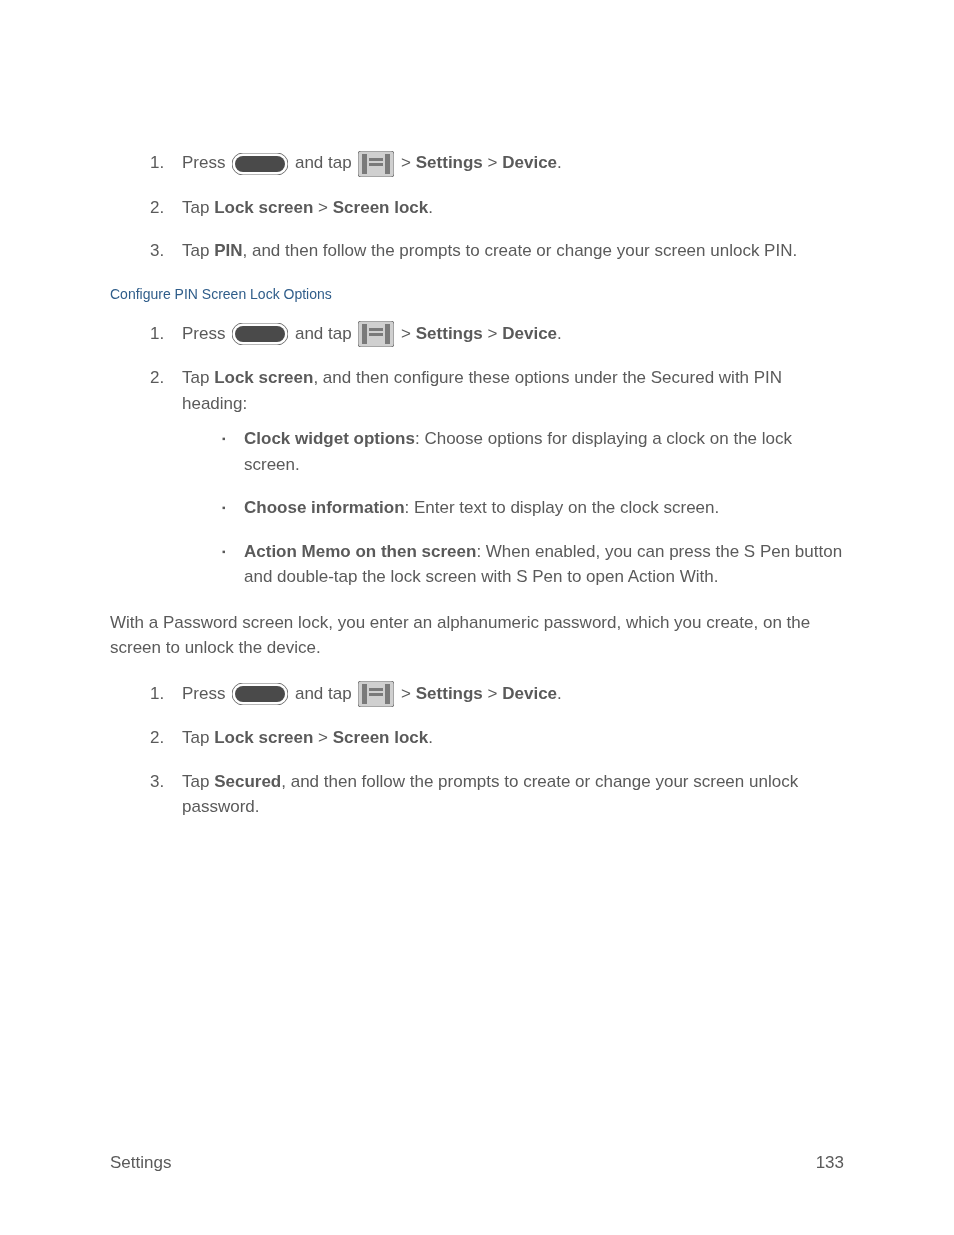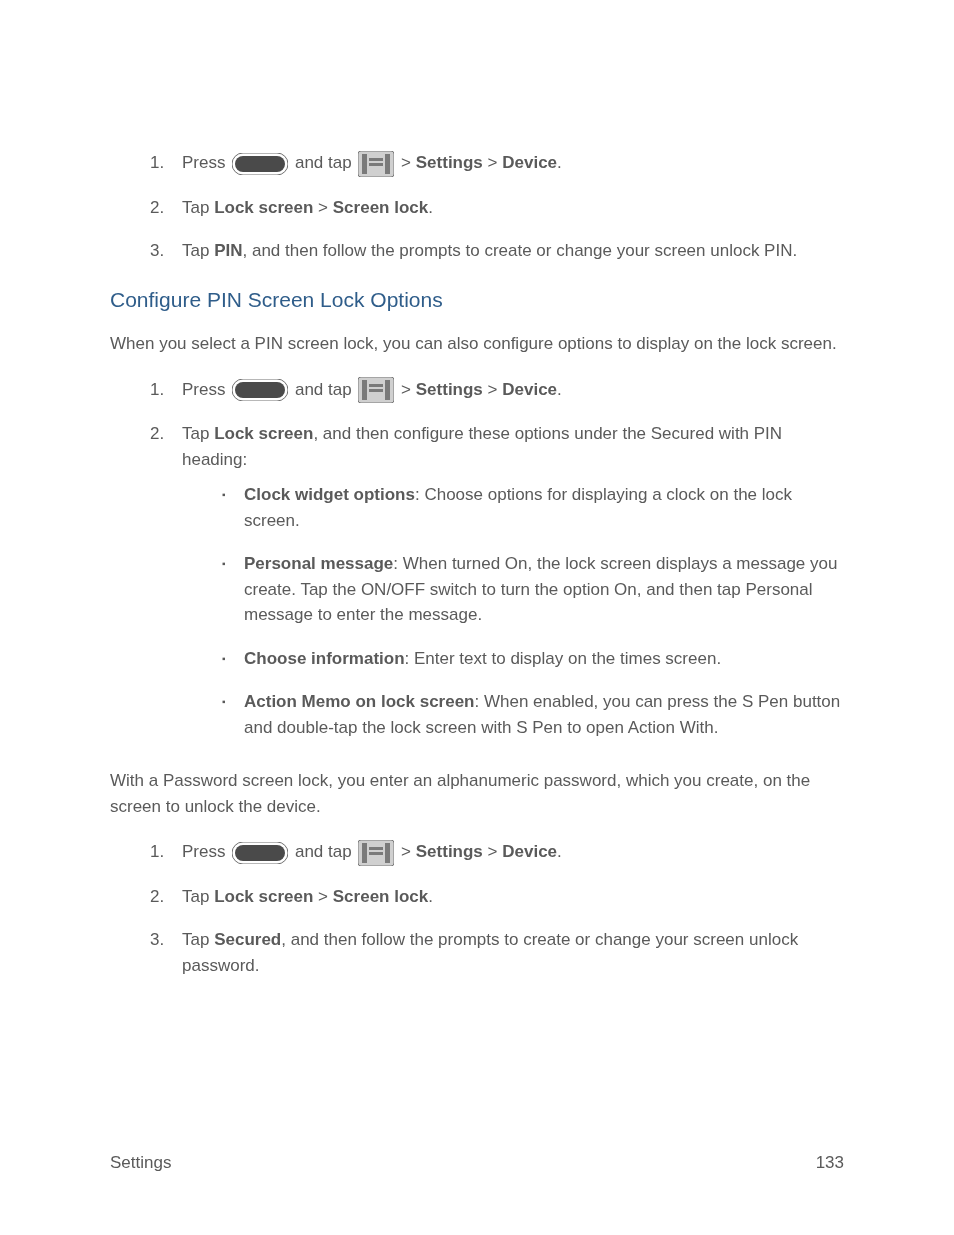--- a/index.html
+++ b/index.html
@@ -35,21 +35,21 @@
   ol.steps > li::before {
     content: counter(step) ".";
     position: absolute;
     left: -32px;
     top: 0;
     color: #5a5a5a;
   }
   .bold { font-weight: bold; }
   .subheading {
     color: #2f5d8a;
-    font-size: 21px;
+    font-size: 14px;
     margin: 12px 0 16px 0;
     font-weight: normal;
   }
   ul.bullets {
     margin: 10px 0 0 0;
     padding-left: 40px;
     list-style: none;
   }
   ul.bullets > li {
     position: relative;
@@ -129,21 +129,20 @@
       <span class="bold">Screen lock</span><span>.</span>
     </li>
     <li>
       <span>Tap </span>
       <span class="bold">PIN</span><span>, and then follow the prompts to create or change your screen unlock PIN.</span>
     </li>
   </ol>
 
   <h3 class="subheading">Configure PIN Screen Lock Options</h3>
 
-  <p class="intro">When you select a PIN screen lock, you can also configure options to display on the lock screen.</p>
 
   <ol class="steps">
     <li>
       <span>Press </span>
       <span class="home-icon">
         <svg viewBox="0 0 56 22" xmlns="http://www.w3.org/2000/svg">
           <rect x="0" y="0" width="56" height="22" rx="11" ry="11" fill="none" stroke="#707070" stroke-width="1"></rect>
           <rect x="3" y="3" width="50" height="16" rx="8" ry="8" fill="#4a4a4a"></rect>
         </svg>
       </span>
@@ -164,33 +163,30 @@
     </li>
     <li>
       <span>Tap </span>
       <span class="bold">Lock screen</span><span>, and then configure these options under the Secured with PIN heading:</span>
 
       <ul class="bullets">
         <li>
           <span class="bold">Clock widget options</span><span>: Choose options for displaying a clock on the lock screen.</span>
         </li>
         <li>
-          <span class="bold">Personal message</span><span>: When turned On, the lock screen displays a message you create. Tap the ON/OFF switch to turn the option On, and then tap Personal message to enter the message.</span>
+          <span class="bold">Choose information</span><span>: Enter text to display on the clock screen.</span>
         </li>
         <li>
-          <span class="bold">Choose information</span><span>: Enter text to display on the times screen.</span>
-        </li>
-        <li>
-          <span class="bold">Action Memo on lock screen</span><span>: When enabled, you can press the S Pen button and double-tap the lock screen with S Pen to open Action With.</span>
+          <span class="bold">Action Memo on then screen</span><span>: When enabled, you can press the S Pen button and double-tap the lock screen with S Pen to open Action With.</span>
         </li>
       </ul>
     </li>
   </ol>
 
-  <p class="intro" style="margin-top:28px;">With a Password screen lock, you enter an alphanumeric password, which you create, on the screen to unlock the device.</p>
+  <p class="intro" style="margin-top:20px;">With a Password screen lock, you enter an alphanumeric password, which you create, on the screen to unlock the device.</p>
 
   <ol class="steps">
     <li>
       <span>Press </span>
       <span class="home-icon">
         <svg viewBox="0 0 56 22" xmlns="http://www.w3.org/2000/svg">
           <rect x="0" y="0" width="56" height="22" rx="11" ry="11" fill="none" stroke="#707070" stroke-width="1"></rect>
           <rect x="3" y="3" width="50" height="16" rx="8" ry="8" fill="#4a4a4a"></rect>
         </svg>
       </span>

